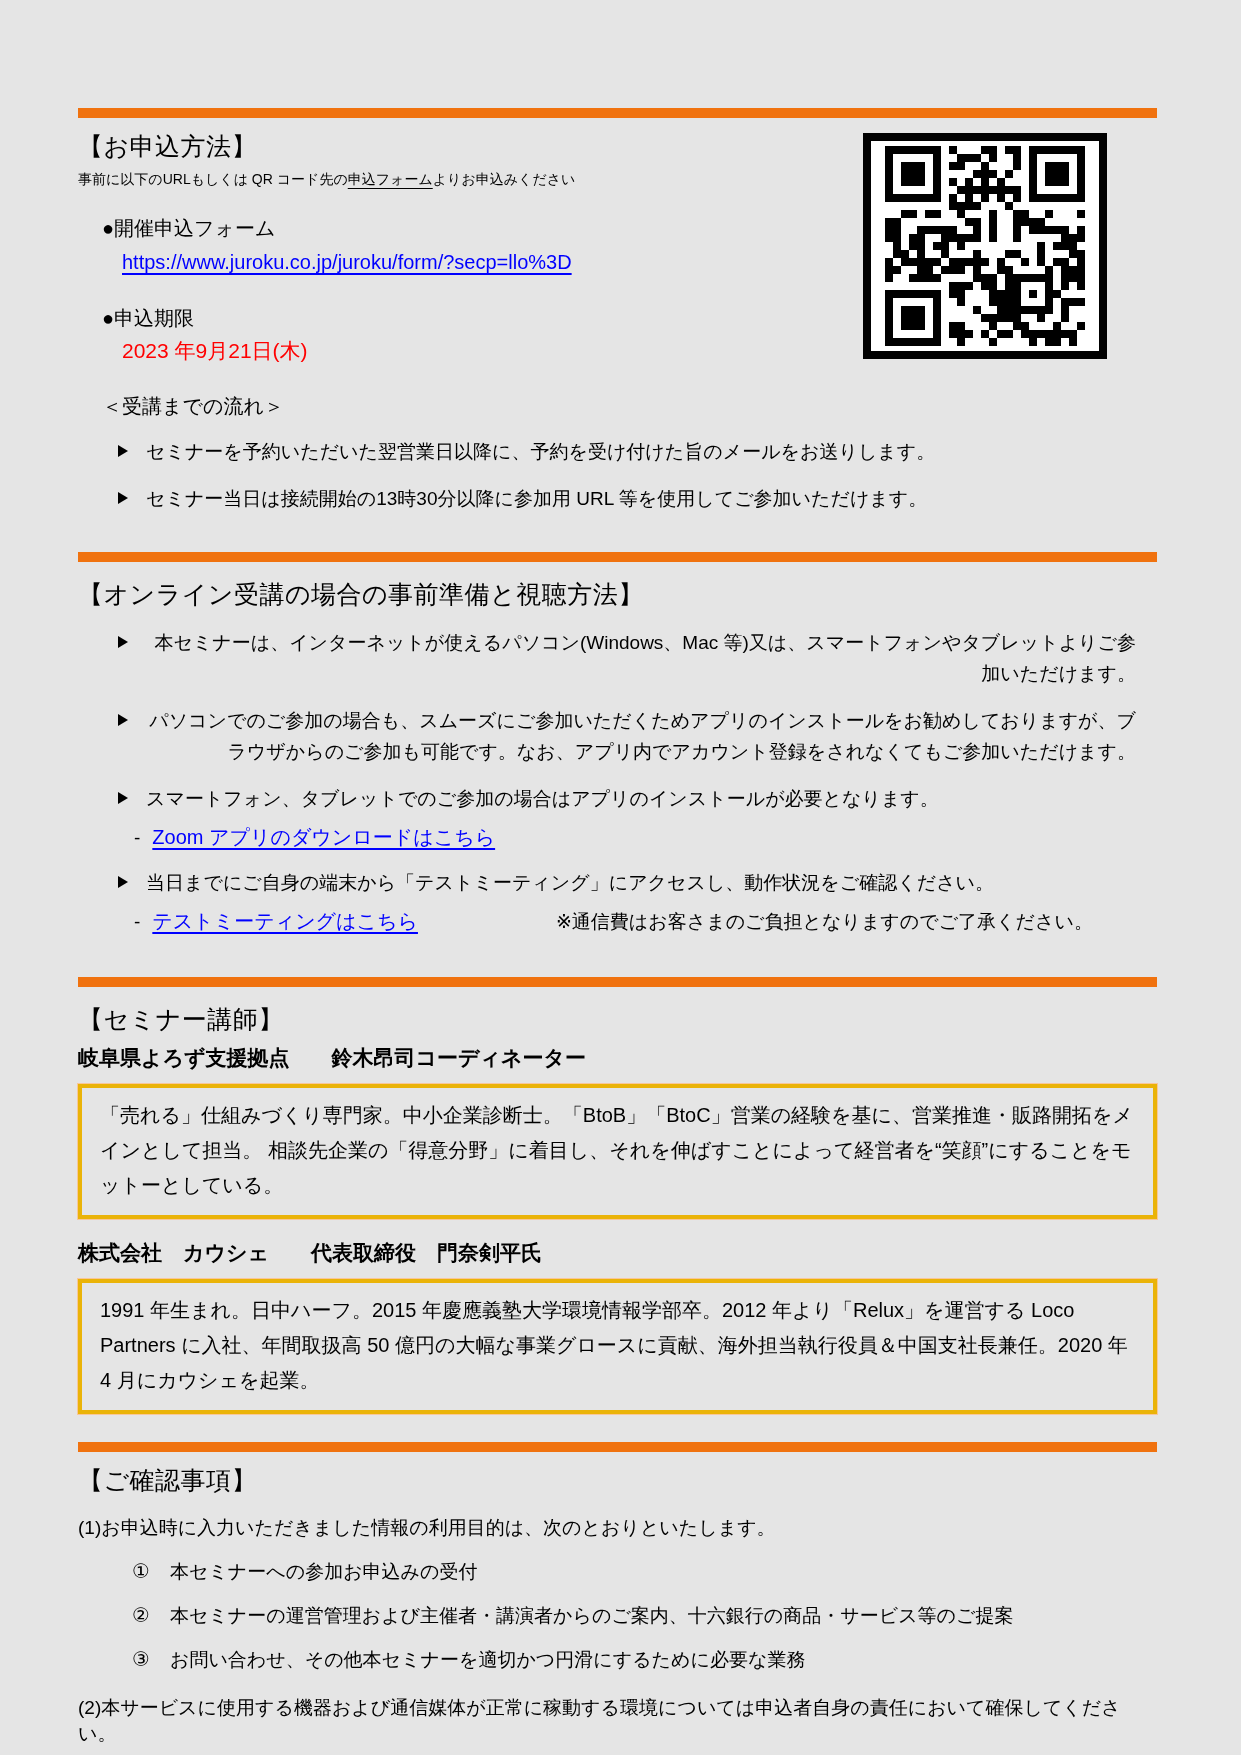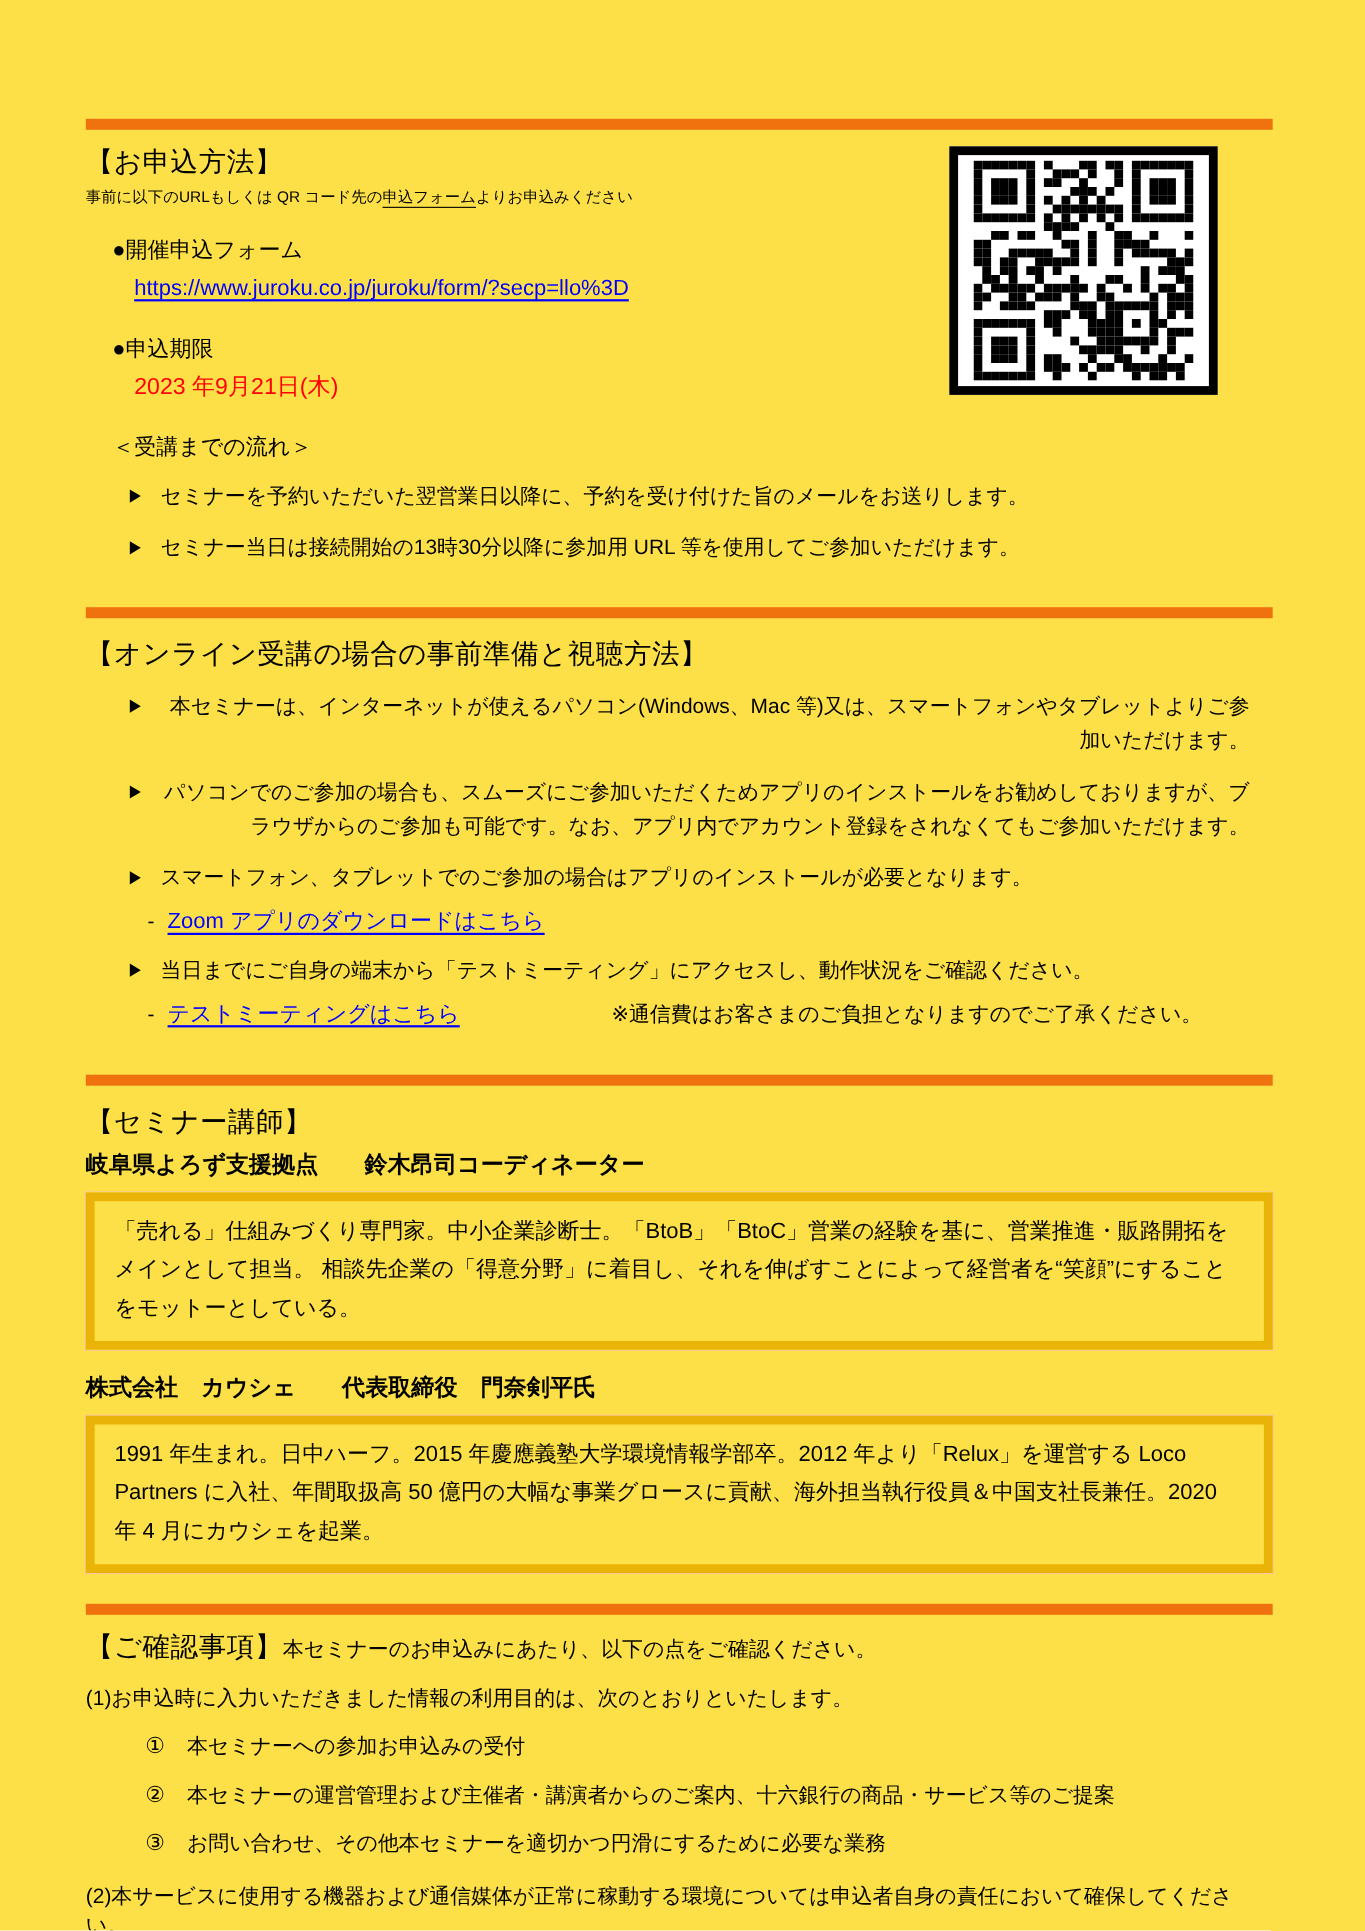--- a/index.html
+++ b/index.html
@@ -1,17 +1,17 @@
 <!DOCTYPE html>
 <html lang="ja"><head>
 <meta charset="utf-8">
 <style>
   html,body{margin:0;padding:0;background:#ffffff;}
   body{width:1241px;font-family:"Liberation Sans","DejaVu Sans",sans-serif;color:#000;}
-  .page{position:relative;width:1241px;height:1755px;background:#fde047;overflow:hidden;}
+  .page{position:relative;width:1241px;height:1755px;background:#e5e5e5;overflow:hidden;}
   .inset{margin-left:78px;margin-right:84px;}
   .bar{height:10px;background:#F0720F;}
   .content{margin-left:78px;margin-right:84px;}
   h1{font-size:25px;font-weight:500;margin:12px 0 2px 0;letter-spacing:.5px;}
   p{margin:0;}
   .body-t{font-size:14px;line-height:29px;}
   .ind1{padding-left:24px;}
   .ind2{padding-left:44px;}
   .u{text-decoration:underline;text-underline-offset:4px;}
   .link{color:#0000FF;text-decoration:underline;text-underline-offset:4px;cursor:pointer;font-size:20px;}
@@ -20,21 +20,21 @@
   .brow{display:flex;align-items:flex-start;padding-left:40px;margin-top:16px;text-align:right;}
   .brow .txt{font-size:19px;line-height:31px;max-width:990px;}
   .tri{flex:0 0 auto;width:0;height:0;border-style:solid;border-width:6px 0 6px 10px;
        border-color:transparent transparent transparent #000;margin:9px 18px 0 0;}
   .dashrow{display:flex;align-items:baseline;padding-left:56px;margin-top:10px;font-size:20px;}
   .dashrow .dash{margin-right:12px;font-size:19px;}
   .note{font-size:19px;margin-left:138px;color:#000;}
   .qr{position:absolute;left:863px;top:133px;width:228px;height:210px;border:8px solid #000;
       background:#fff;display:flex;align-items:center;justify-content:center;}
   .name-line{font-size:21px;margin-top:8px;font-weight:bold;}
-  .bio-box{border:8px solid #eab308;box-shadow:0 0 0 1px #F8C79A;margin-top:12px;
+  .bio-box{border:4px solid #eab308;box-shadow:0 0 0 1px #F8C79A;margin-top:12px;
            padding:10px 18px 12px 18px;font-size:20px;line-height:35px;}
   .confirm-head{display:flex;align-items:baseline;margin-top:12px;}
   .confirm-head h1{margin:0;}
   .confirm-sub{font-size:19px;}
   .citem{font-size:19px;margin-top:18px;}
   .csub{display:flex;align-items:baseline;padding-left:54px;margin-top:18px;font-size:19px;}
   .csub .marker{margin-right:20px;font-size:20px;}
 </style>
 </head>
 <body>
@@ -450,21 +450,20 @@
     <div class="bio-box">
       <span>1991 年生まれ。日中ハーフ。2015 年慶應義塾大学環境情報学部卒。2012 年より「Relux」を運営する Loco Partners に入社、年間取扱高 50 億円の大幅な事業グロースに貢献、海外担当執行役員＆中国支社長兼任。2020 年 4 月にカウシェを起業。</span>
     </div>
   </section>
 
   <div class="bar inset" style="margin-top:28px;"></div>
 
   <section class="content">
     <div class="confirm-head">
       <h1>【ご確認事項】</h1>
-      <span class="confirm-sub">本セミナーのお申込みにあたり、以下の点をご確認ください。</span>
     </div>
 
     <p class="citem">(1)お申込時に入力いただきました情報の利用目的は、次のとおりといたします。</p>
 
     <div class="csub">
       <span class="marker">①</span>
       <span>本セミナーへの参加お申込みの受付</span>
     </div>
     <div class="csub">
       <span class="marker">②</span>

